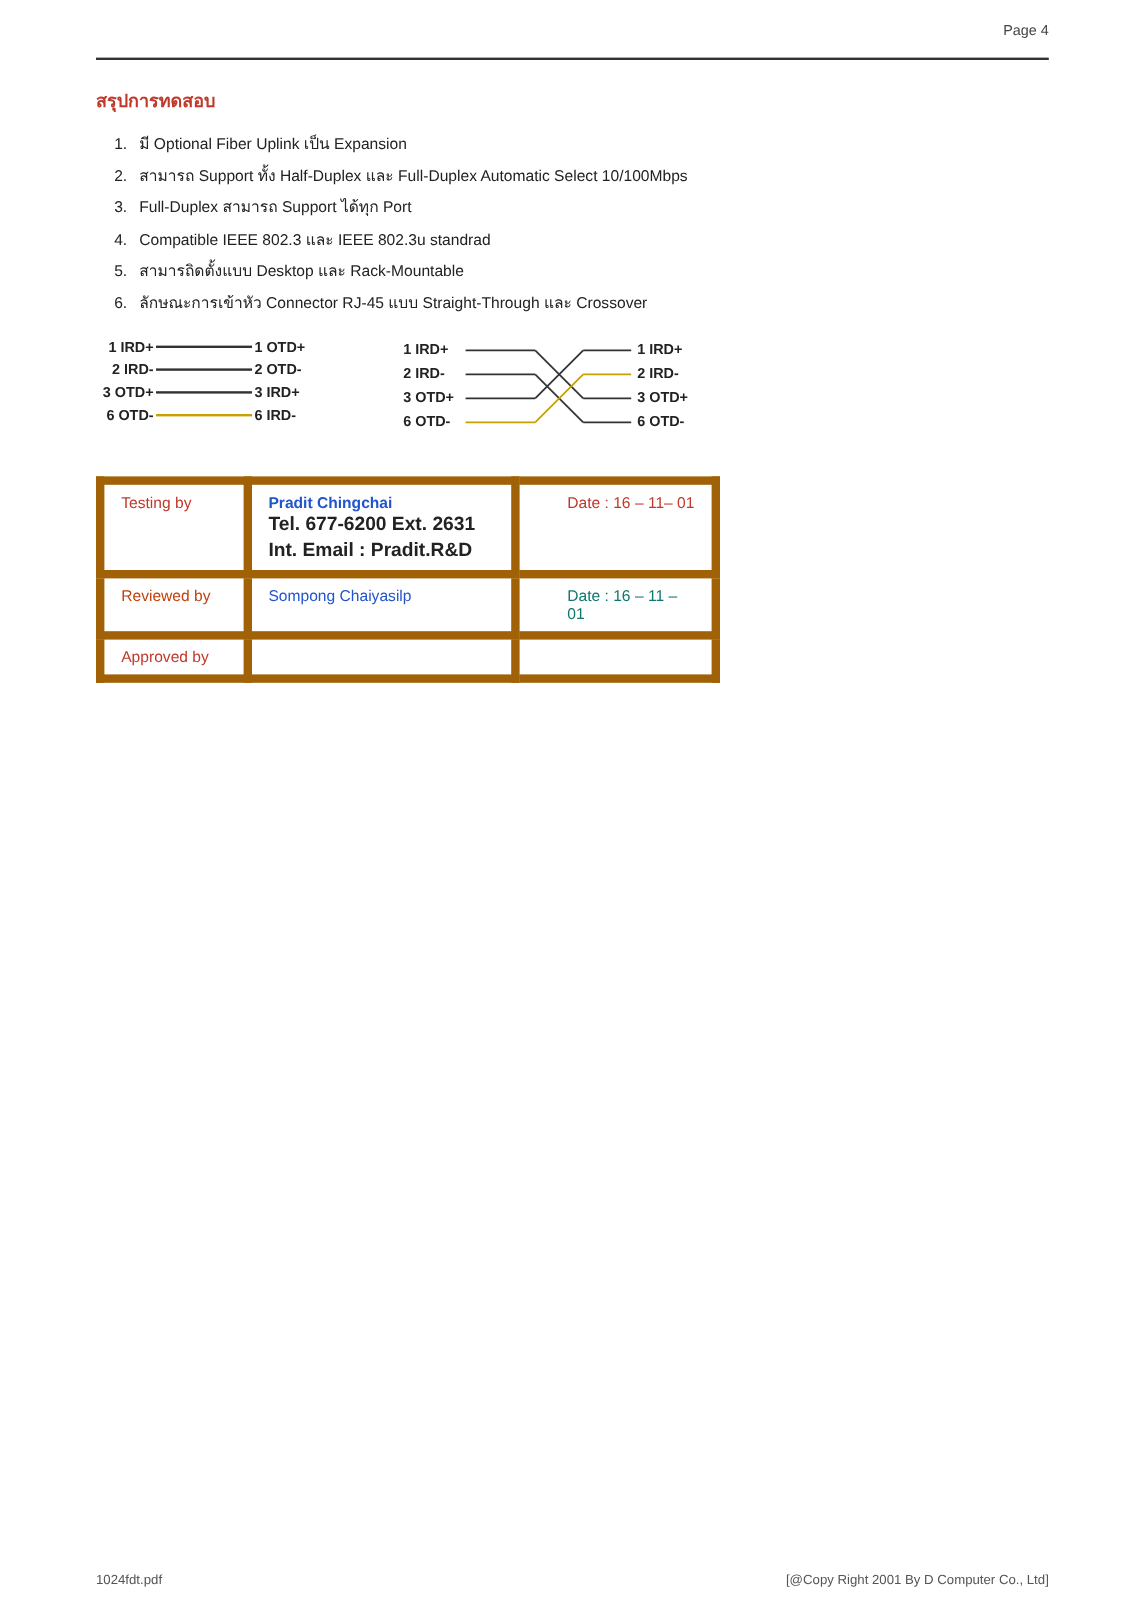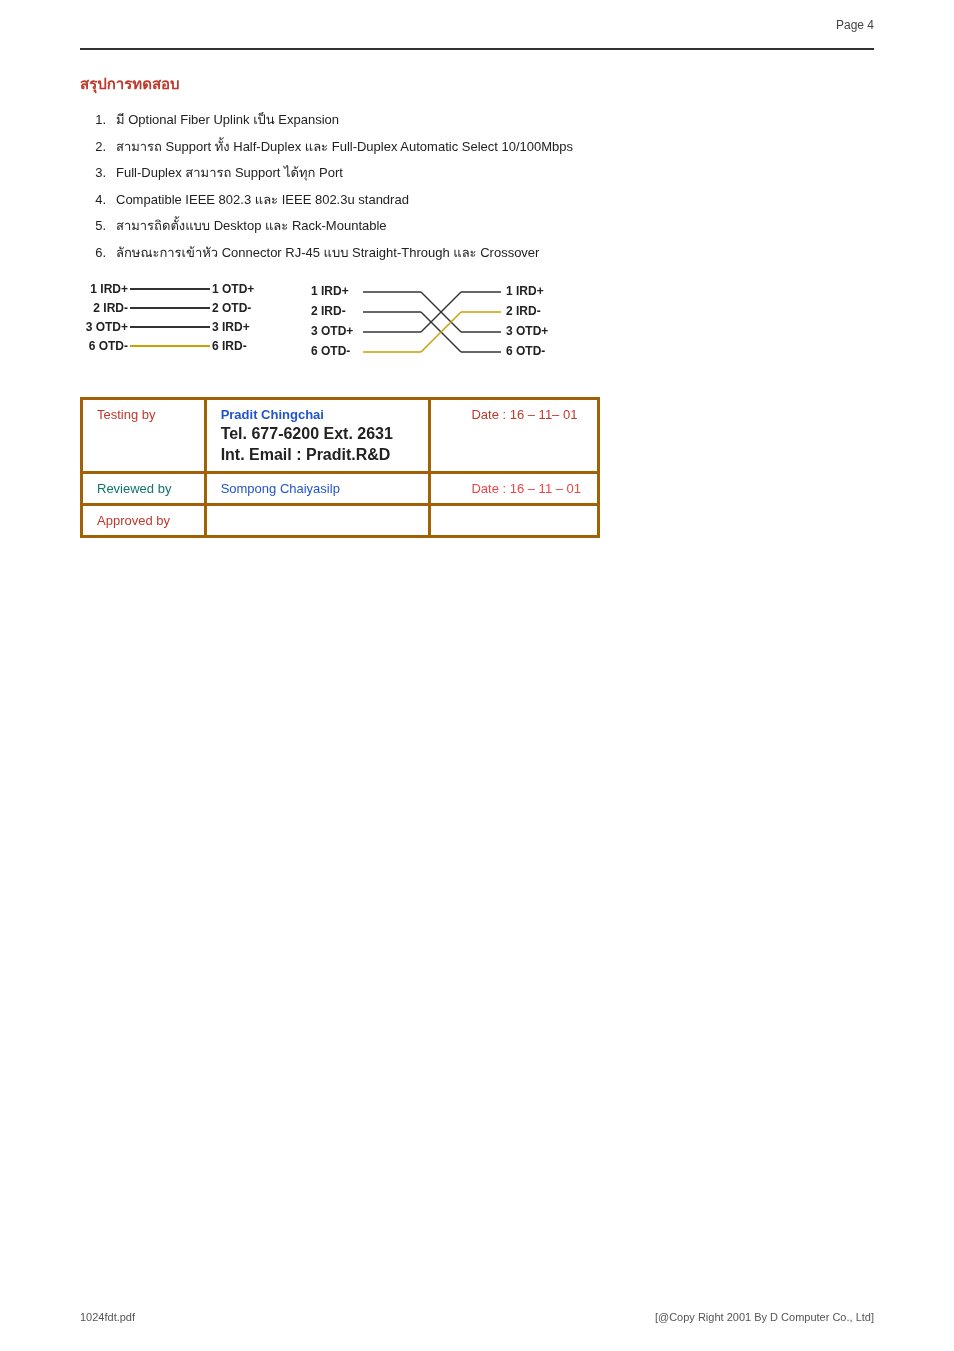--- a/index.html
+++ b/index.html
@@ -54,21 +54,21 @@
       padding-right: 10px;
       color: #222;
     }
     .list-items li .text {
       flex: 1;
       color: #222;
     }
     
     .wiring-diagram {
       display: flex;
-      gap: 51px;
+      gap: 76px;
       margin: 18px 0 22px 0;
       align-items: flex-start;
     }
     .wire-section {
       position: relative;
     }
     .wire-row {
       display: flex;
       align-items: center;
       margin-bottom: 5px;
@@ -96,21 +96,21 @@
     .wire-cross-section {
       margin-left: 0;
     }
     
     .sig-table {
       border-collapse: collapse;
       margin-top: 8px;
       width: 520px;
     }
     .sig-table td {
-      border: 3px solid #a16207;
+      border: 7px solid #a16207;
       padding: 7px 14px;
       font-size: 13px;
       vertical-align: top;
       margin-left: 44px;
     }
     .sig-table .label-cell {
       color: #c0392b;
       font-weight: normal;
       width: 110px;
     }
@@ -242,25 +242,25 @@
         <td class="label-cell" style="color:#c0392b;">Testing by</td>
         <td class="name-cell">
           <span style="color:#2255cc; font-weight:bold;">Pradit Chingchai</span>
           <div class="sub-info">Tel. 677-6200 Ext. 2631</div>
           <div class="sub-info">Int. Email : Pradit.R&amp;D</div>
         </td>
         <td class="date-cell" style="color:#c0392b;">Date : 16 – 11– 01</td>
       </tr>
 
       <tr>
-        <td class="label-cell" style="color:#0f766e;">Reviewed by</td>
+        <td class="label-cell" style="color:#c2410c;">Reviewed by</td>
         <td class="name-cell">
           <span style="color:#2255cc; font-weight:normal;">Sompong Chaiyasilp</span>
         </td>
-        <td class="date-cell" style="color:#ef4444;">Date : 16 – 11 – 01</td>
+        <td class="date-cell" style="color:#0f766e;">Date : 16 – 11 – 01</td>
       </tr>
 
       <tr>
         <td class="label-cell" style="color:#c0392b;">Approved by</td>
         <td class="name-cell"></td>
         <td class="date-cell"></td>
       </tr>
     </tbody>
   </table>
 

